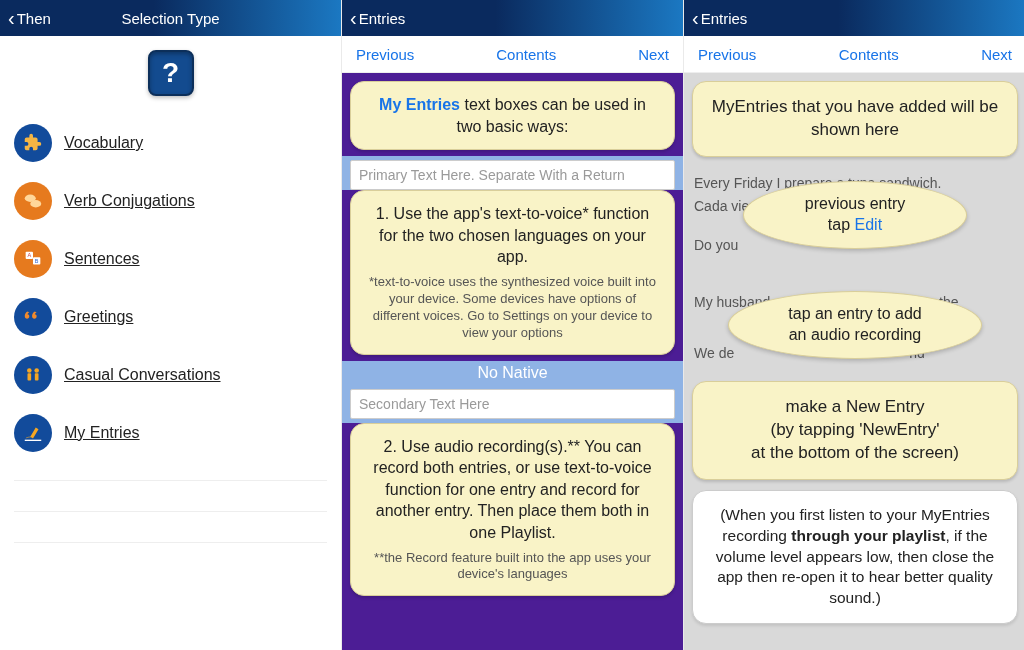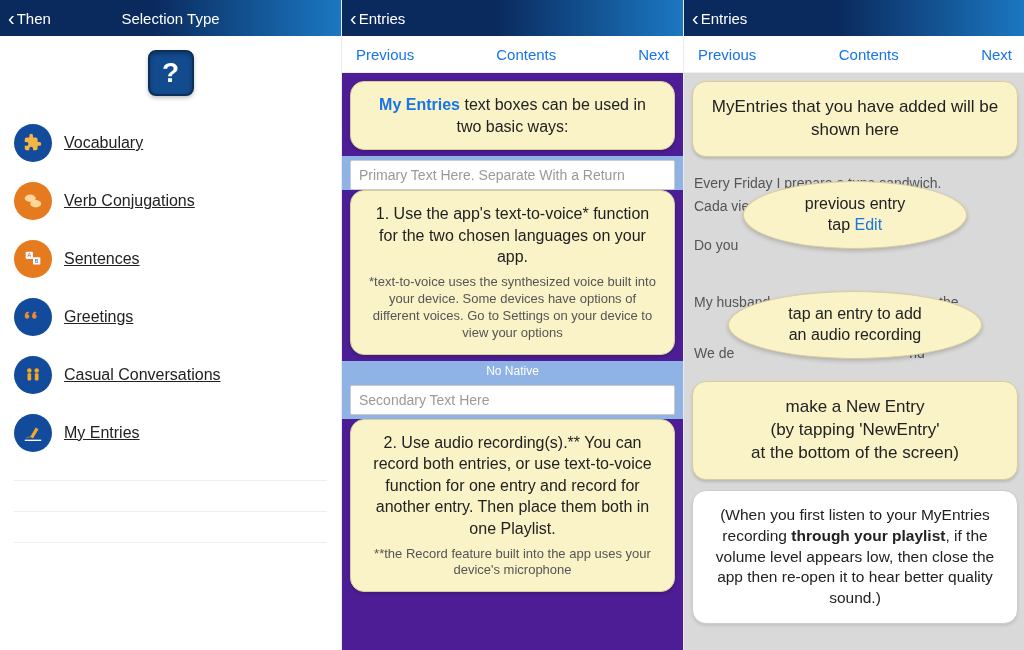--- a/index.html
+++ b/index.html
@@ -36,21 +36,21 @@
   .picon svg{width:22px;height:22px;}
   .rowlabel{font-size:16px;text-decoration:underline;}
   .emptyrow{height:30px;border-top:1px solid #eee;margin:0 14px;}
   .emptyrow:first-of-type{border-top:none;}
 
   
   .p2body{background:#4c1d95;height:100%;padding:8px;box-sizing:border-box;}
   .cream-card{background:var(--cream);border:1px solid var(--cream-border);border-radius:14px;padding:12px 16px;text-align:center;font-size:16px;line-height:1.35;margin-bottom:6px;box-shadow:0 2px 3px rgba(0,0,0,.15);}
   .cream-card .blue{color:var(--link-blue);font-weight:700;}
   .inputbar{background:#fff;color:#9a9a9a;font-size:14px;padding:6px 8px;border:1px solid #ccc;border-radius:2px;margin:4px 0;}
-  .bluehdr{background:var(--panel-blue);color:#fff;text-align:center;font-size:12px;padding:3px 0;margin:4px -8px 0;}
+  .bluehdr{background:var(--panel-blue);color:#fff;text-align:center;font-size:16px;padding:3px 0;margin:4px -8px 0;}
   .explain small{display:block;font-size:13px;color:#555;margin-top:6px;line-height:1.3;}
   .section-wrap{background:var(--panel-blue);margin:0 -8px;padding:4px 8px 0;}
   .section-wrap .inputbar{margin:0;}
 
   
   .p3body{background:#d9d9d9;height:100%;padding:8px;box-sizing:border-box;position:relative;}
   .p3content{position:relative;height:100%;}
   .cream-card.sm{font-size:17px;padding:14px 18px;}
   .graylines{font-size:14px;color:#555;padding:4px 2px;line-height:1.5;}
   .graylines div{margin:6px 0;}
@@ -165,21 +165,21 @@
       <div class="cream-card explain">
         <span>1. Use the app's text-to-voice* function for the two chosen languages on your app.</span>
         <small>*text-to-voice uses the synthesized voice built into your device. Some devices have options of different voices. Go to Settings on your device to view your options</small>
       </div>
       <div class="bluehdr">No Native</div>
       <div class="section-wrap" style="padding-bottom:4px;">
         <div class="inputbar">Secondary Text Here</div>
       </div>
       <div class="cream-card explain" style="margin-bottom:0;">
         <span>2. Use audio recording(s).** You can record both entries, or use text-to-voice function for one entry and record for another entry. Then place them both in one Playlist.</span>
-        <small>**the Record feature built into the app uses your device's microphone</small>
+        <small>**the Record feature built into the app uses your device's languages</small>
       </div>
     </div>
   </div>
 
   <div class="phone">
     <div class="navbar">
       <div class="back">
         <span class="chev">‹</span>
         <span>Entries</span>
       </div>

